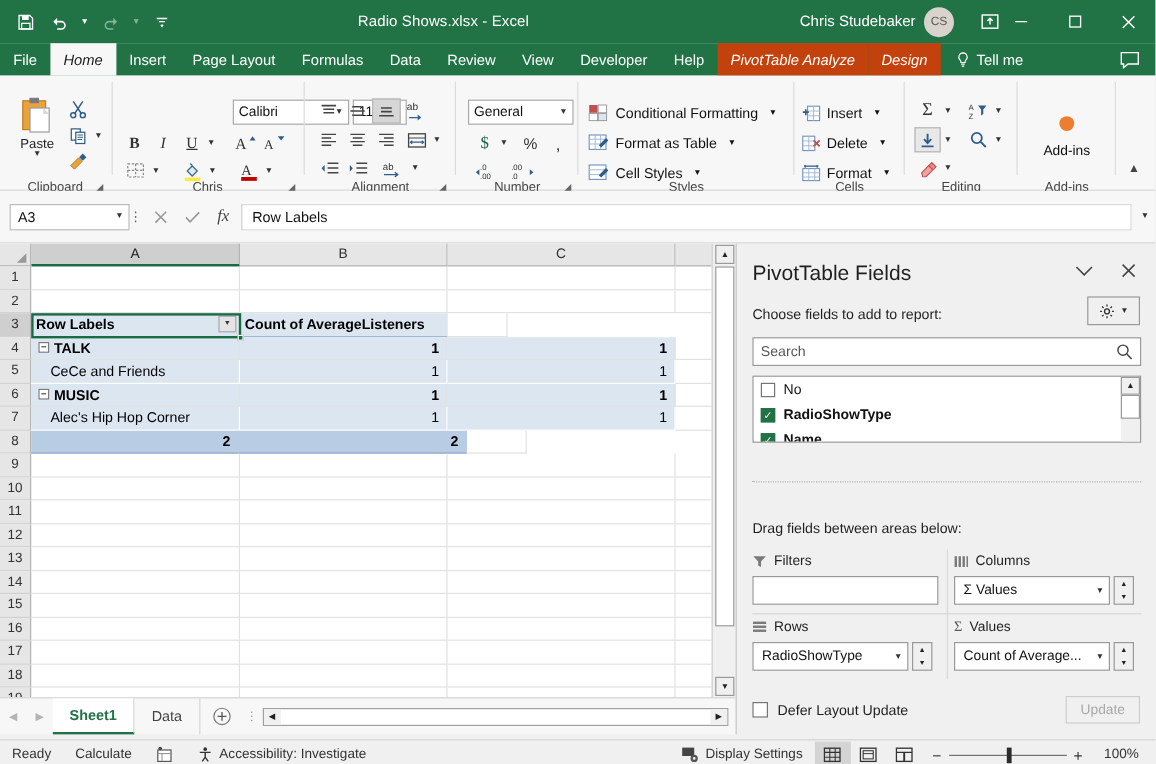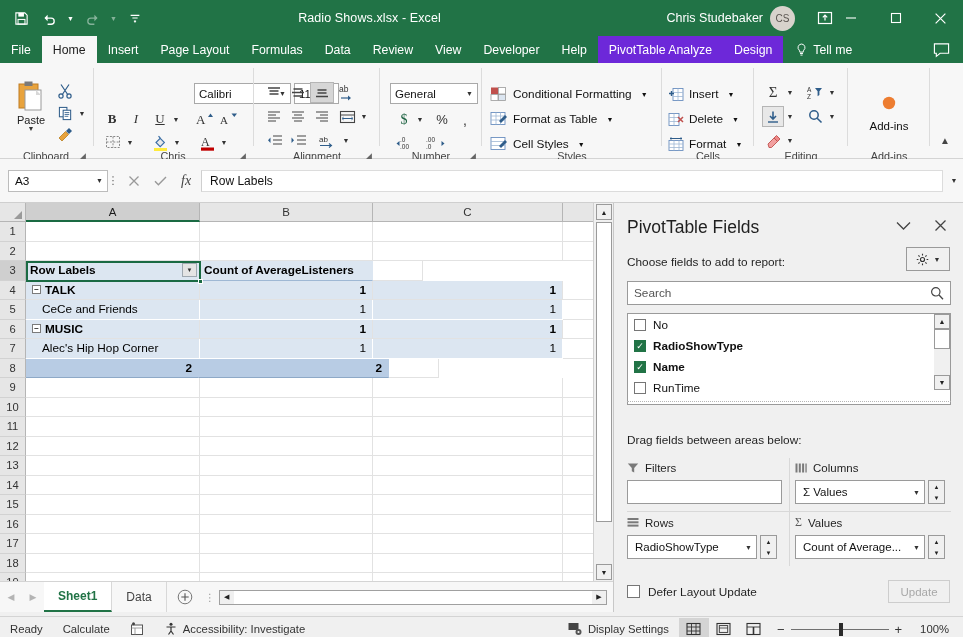--- a/index.html
+++ b/index.html
@@ -51,22 +51,22 @@
 
   
   .tabstrip {
     position: absolute; top: 36px; left: 0; width: 963px; height: 27px;
     background: #217346; display: flex; align-items: stretch;
   }
   .rtab {
     padding: 0 11px; display: flex; align-items: center;
     color: #fff; font-size: 12.3px; white-space: nowrap; cursor: default;
   }
-  .rtab.active { background: #f7f7f7; color: #1d1d1d; }
-  .rtab.ctx { background: #6d28d9; }
+  .rtab.active { background: #f7f7f7; color: #1d1d1d; font-style: italic; }
+  .rtab.ctx { background: #c2410c; font-style: italic; }
   .tellme-wrap { display: flex; align-items: center; gap: 5px; padding: 0 10px 0 12px; color: #fff; font-size: 12.3px; }
   .comment-btn { position: absolute; right: 8px; top: 2px; width: 28px; height: 24px; display:flex; align-items:center; justify-content:center; }
 
   
   .ribbon {
     position: absolute; top: 63px; left: 0; width: 963px; height: 96px;
     background: #f7f7f7; border-bottom: 1px solid #d4d4d4;
   }
   .rgroup { position: absolute; top: 13px; height: 88px; }
   .rgroup-label {
@@ -242,21 +242,21 @@
     background: #f0f0f0; border: 1px solid #9a9a9a; display: flex;
     align-items: center; justify-content: center; gap: 5px; color: #333; font-size: 11px;
   }
   .pp-search {
     position: absolute; top: 78px; left: 13px; width: 324px; height: 24px;
     background: #fff; border: 1px solid #9a9a9a; display: flex; align-items: center;
     padding: 0 6px; font-size: 11.8px; color: #555;
   }
   .pp-search .ph { flex: 1; }
   .fieldlist {
-    position: absolute; top: 110px; left: 13px; width: 324px; height: 92px;
+    position: absolute; top: 110px; left: 13px; width: 324px; height: 56px;
     background: #fff; border: 1px solid #9a9a9a; overflow: hidden;
   }
   .fl-row { height: 21px; display: flex; align-items: center; padding-left: 6px; gap: 7px; }
   .fl-check {
     width: 12px; height: 12px; border: 1px solid #767676; background: #fff;
     display: flex; align-items: center; justify-content: center; flex: none;
   }
   .fl-check.on { background: #217346; border-color: #217346; color: #fff; font-size: 9px; }
   .fl-label { font-size: 11.7px; color: #111; }
   .fl-label.bold { font-weight: bold; }

